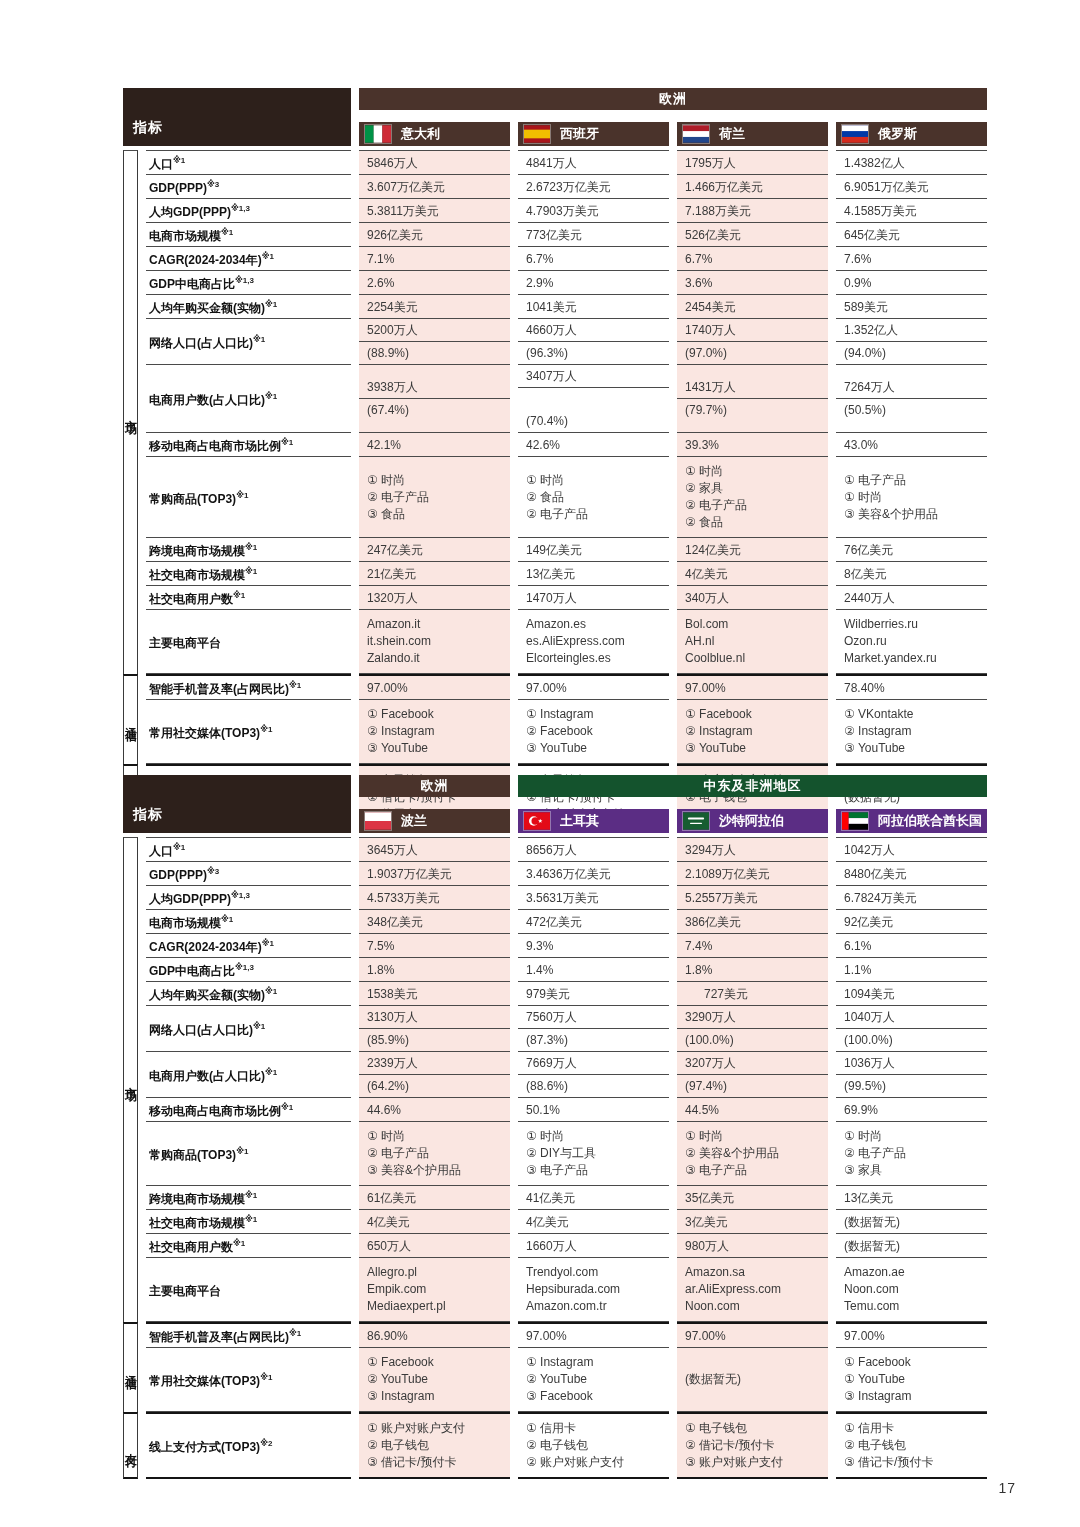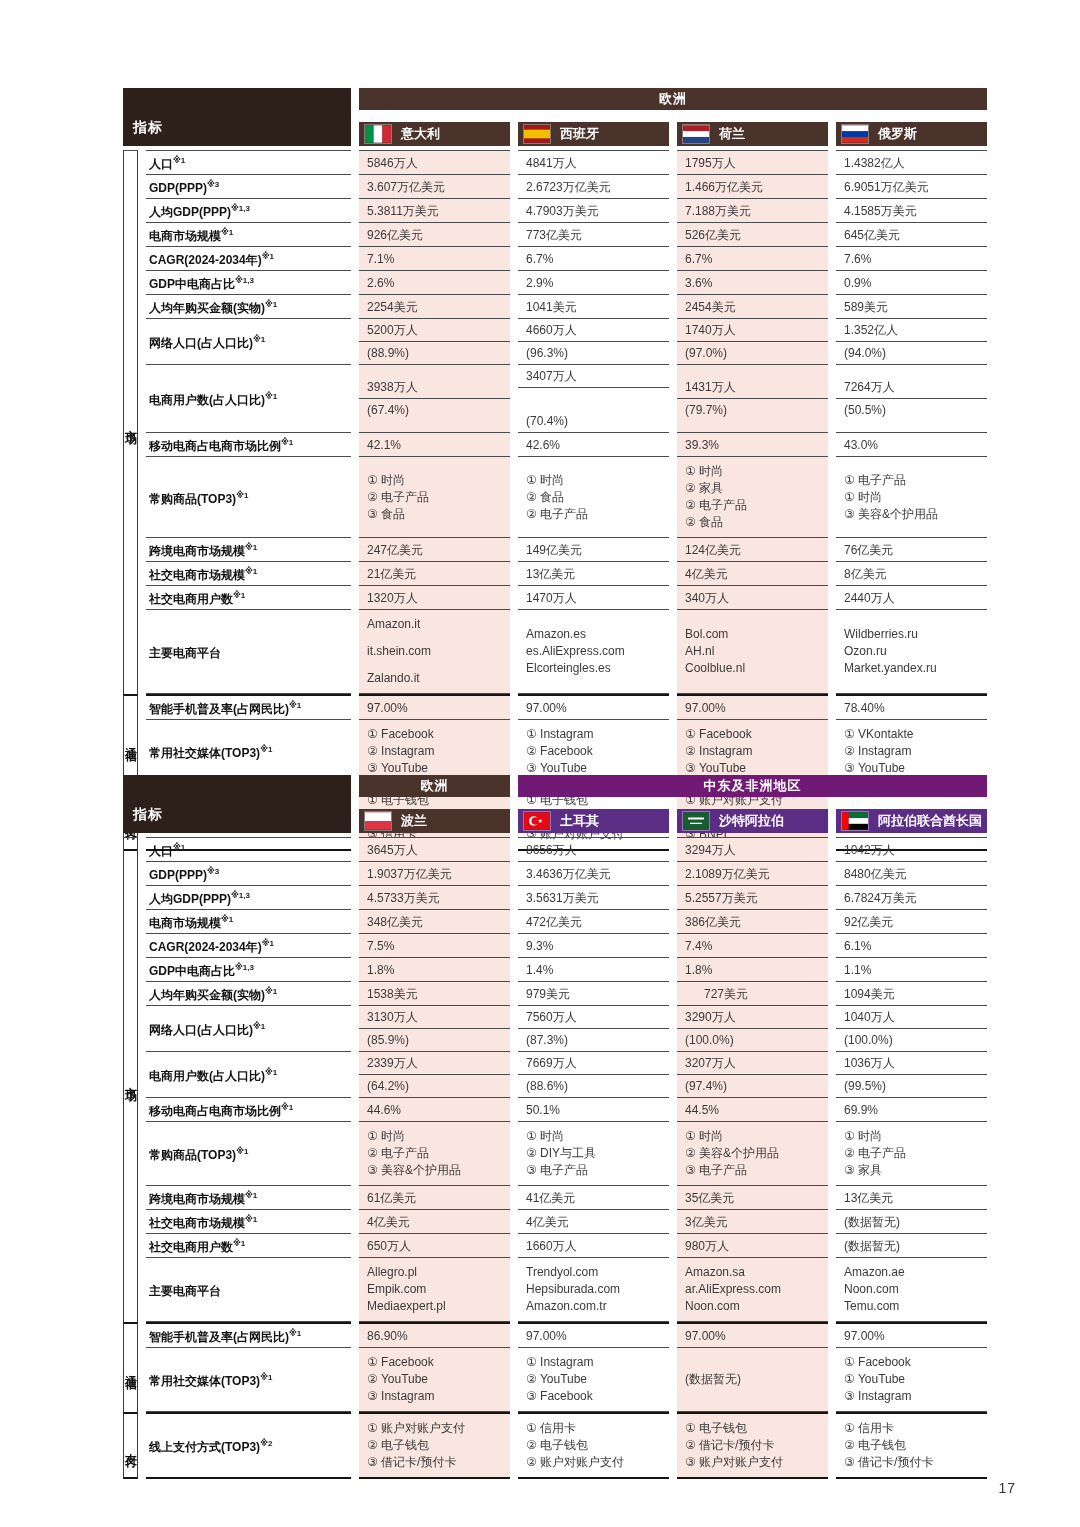--- a/index.html
+++ b/index.html
@@ -310,21 +310,21 @@
         </div>
         <div class="cell value-cell shaded" style="grid-area: 14 / 5;">
           <div class="line">340万人</div>
         </div>
         <div class="cell value-cell" style="grid-area: 14 / 6;">
           <div class="line">2440万人</div>
         </div>
         <div class="cell label-cell" style="grid-area: 15 / 2;">
           <div class="lblwrap"><span class="lbl">主要电商平台</span><sup class="fnote"></sup></div>
         </div>
-        <div class="cell value-cell shaded list" style="grid-area: 15 / 3; gap: 10px;">
+        <div class="cell value-cell shaded list" style="grid-area: 15 / 3;">
           <div class="line">Amazon.it</div>
           <div class="line">it.shein.com</div>
           <div class="line">Zalando.it</div>
         </div>
         <div class="cell value-cell shaded list" style="grid-area: 15 / 5;">
           <div class="line">Bol.com</div>
           <div class="line">AH.nl</div>
           <div class="line">Coolblue.nl</div>
         </div>
         <div class="cell value-cell list" style="grid-area: 15 / 4;">
@@ -395,21 +395,21 @@
         </div>
         <div class="cell value-cell group-start row-last list" style="grid-area: 18 / 6;">
           <div class="line">(数据暂无)</div>
         </div>
       </div>
     </div>
     <div class="tbl" id="t1">
       <div class="hdr-grid">
         <div class="corner">指标</div>
         <div class="band" style="grid-area: 1 / 3 / auto / 4; background: rgb(74, 51, 43);">欧洲</div>
-        <div class="band" style="grid-area: 1 / 4 / auto / 7; background: #701a75;">中东及非洲地区</div>
+        <div class="band" style="grid-area: 1 / 4 / auto / 7; background: #14532d;">中东及非洲地区</div>
         <div class="cbar" style="grid-area: 2 / 3; background: rgb(74, 51, 43);">
           <span class="flag">
             <svg width="26" height="18" viewBox="0 0 24 16">
               <rect width="24" height="16" fill="#dc3545"></rect>
               <rect width="24" height="8" fill="#fff"></rect>
             </svg>
           </span>
           <span class="cname">波兰</span>
         </div>
         <div class="cbar" style="grid-area: 2 / 4; background: rgb(91, 45, 132);">

